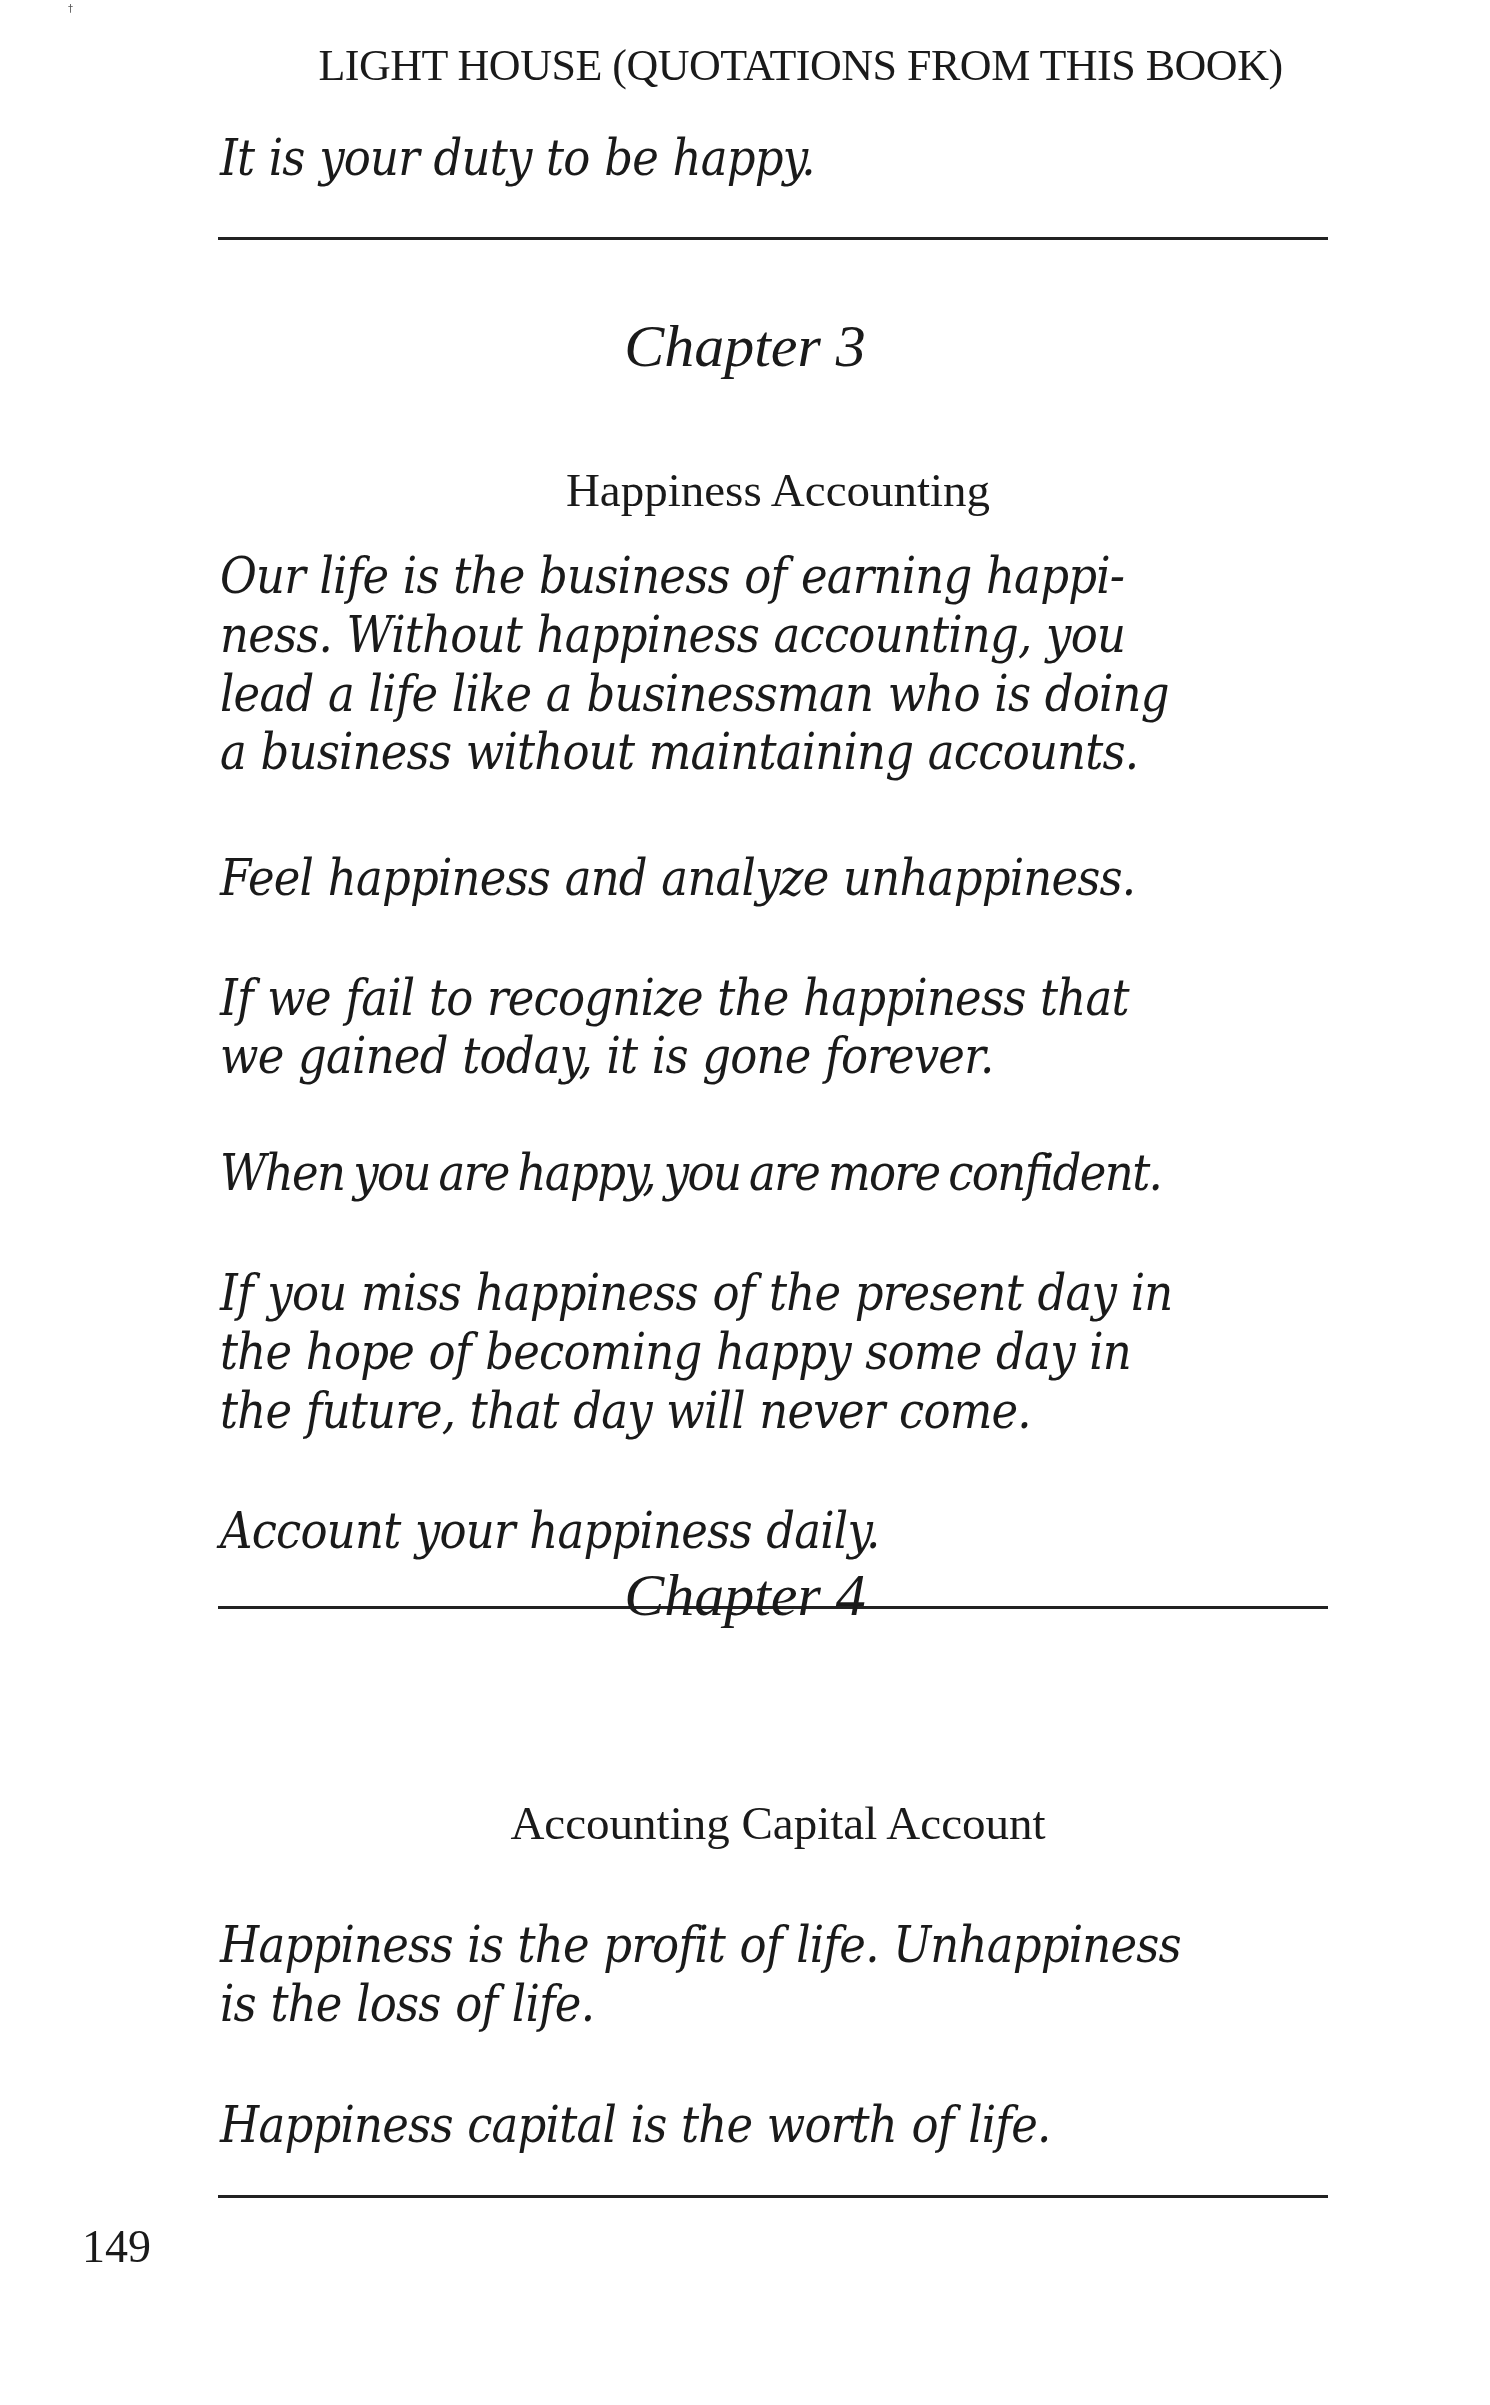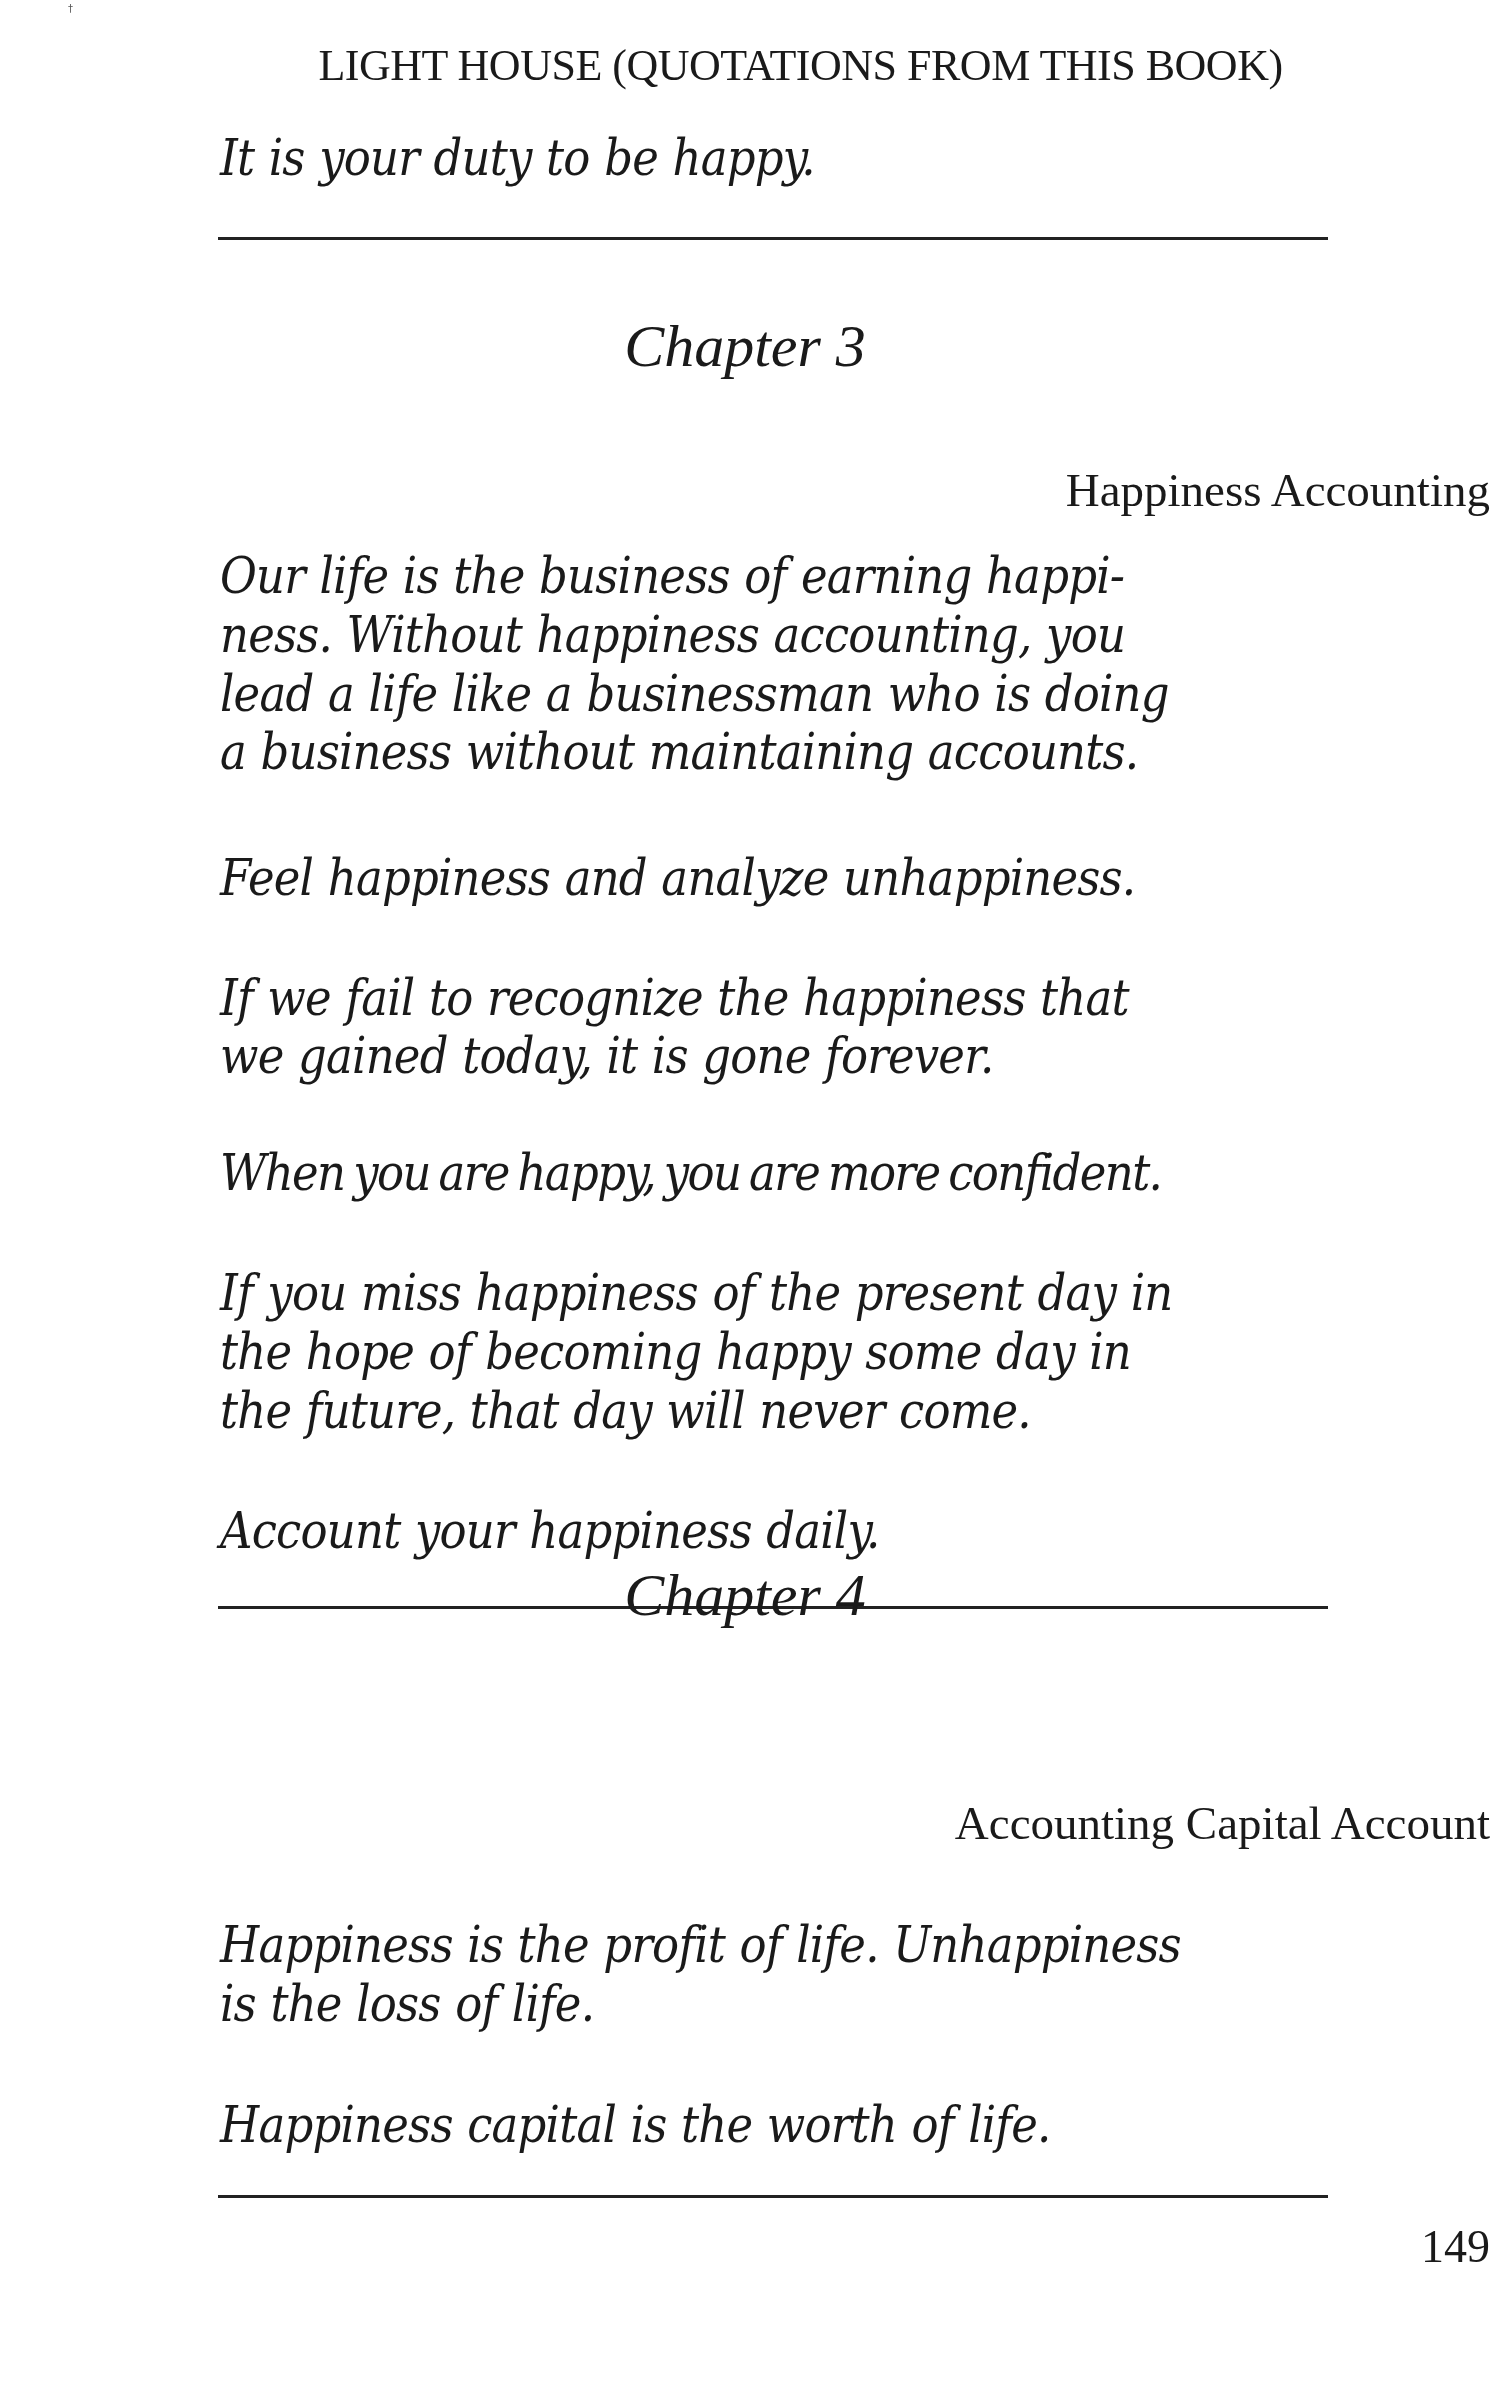--- a/index.html
+++ b/index.html
@@ -4,22 +4,22 @@
   <style>
     html, body { margin: 0; padding: 0; background: #ffffff; }
     body { width: 1490px; height: 2405px; position: relative; overflow: hidden; color: #1a1a1a; }
     .abs { position: absolute; }
     .speck { left: 68px; top: 4px; width: 7px; height: 7px; color: #555; font-family: "DejaVu Sans", sans-serif; font-size: 10px; line-height: 10px; }
     .running-head { left: 0; width: 1490px; top: 44px; text-align: center; font-family: "Liberation Serif", serif; font-size: 44px; line-height: 44px; letter-spacing: -0.5px; padding-left: 111px; box-sizing: border-box; }
     .quote { left: 220px; width: 1126px; font-family: "DejaVu Serif", serif; font-style: italic; font-size: 45px; line-height: 58.5px; text-align: justify; text-align-last: left; letter-spacing: -0.8px; word-spacing: 1px; transform: scaleY(1.12); transform-origin: top left; }
     .quote.tight { letter-spacing: -1.6px; word-spacing: -4px; }
     .rule { left: 218px; width: 1110px; height: 3px; background: #222; }
     .chapter { left: 0; width: 1490px; text-align: center; font-family: "Liberation Serif", serif; font-style: italic; font-size: 60px; line-height: 70px; box-sizing: border-box; }
-    .subtitle { left: 0; width: 1490px; text-align: right; font-family: "Liberation Serif", serif; font-size: 47px; line-height: 56px; padding-left: 66px; box-sizing: border-box; }
-    .page-number { left: 0; width: 1490px; text-align: right; font-family: "Liberation Serif", serif; font-size: 46px; line-height: 50px; padding-left: 82px; box-sizing: border-box; }
+    .subtitle { left: 0; width: 1490px; text-align: center; font-family: "Liberation Serif", serif; font-size: 47px; line-height: 56px; padding-left: 66px; box-sizing: border-box; }
+    .page-number { left: 0; width: 1490px; text-align: left; font-family: "Liberation Serif", serif; font-size: 46px; line-height: 50px; padding-left: 82px; box-sizing: border-box; }
   </style>
 </head>
 <body>
 
 <span class="abs speck">†</span>
 
 <div class="abs running-head">LIGHT HOUSE (QUOTATIONS FROM THIS BOOK)</div>
 
 <div class="abs quote" style="top:126px;">It is your duty to be happy.</div>
 

